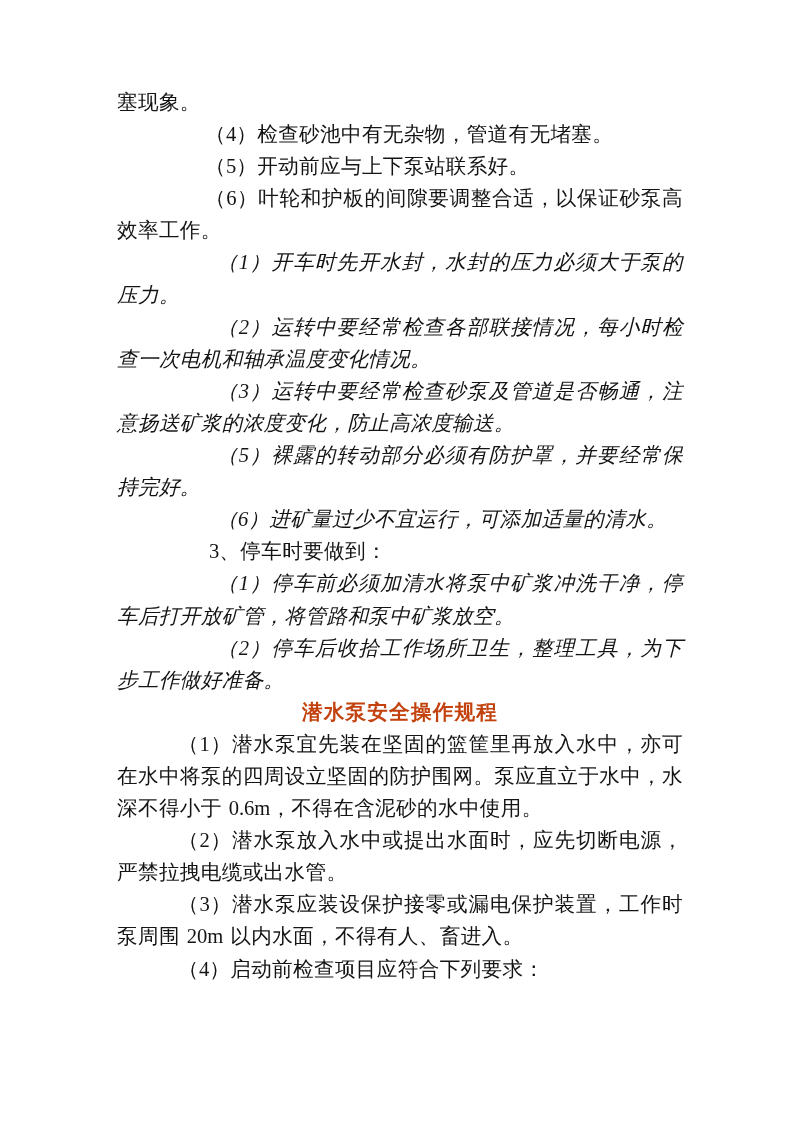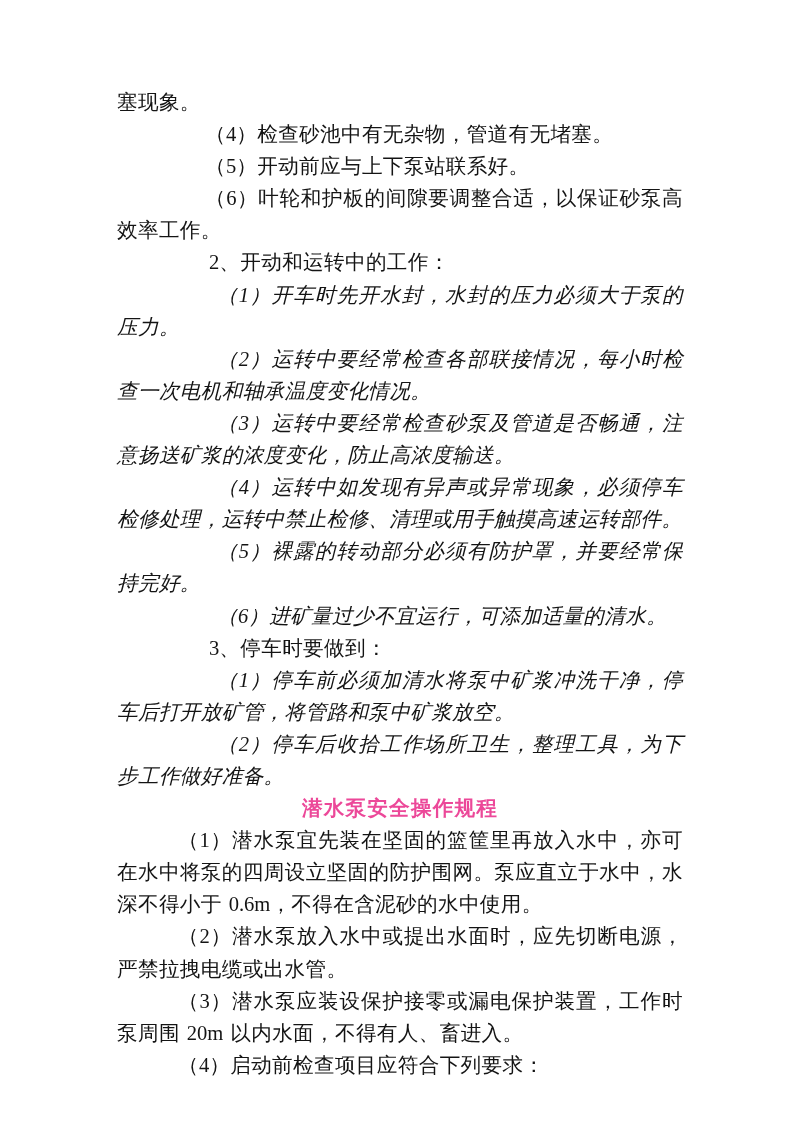--- a/index.html
+++ b/index.html
@@ -45,21 +45,21 @@
   .indent-small   { text-indent: 61px; }  
 
   .section-title {
     margin: 0;
     font-size: 20.6px;
     line-height: 32.1px;
     font-weight: bold;
     text-align: center;
     letter-spacing: 1.2px;
     font-family: "DejaVu Serif", "Liberation Serif", serif;
-    color: #ec4899;
+    color: #c2410c;
   }
   .lat {
     font-family: "Liberation Serif", "DejaVu Serif", serif;
     letter-spacing: 0;
   }
 </style>
 </head>
 <body>
 
 <div class="page">
@@ -67,29 +67,27 @@
 
     <p class="para indent-flush">塞现象。</p>
 
 
     <p class="para indent-wide">（<span class="lat">4</span>）检查砂池中有无杂物，管道有无堵塞。</p>
 
     <p class="para indent-wide">（<span class="lat">5</span>）开动前应与上下泵站联系好。</p>
 
     <p class="para indent-wide">（<span class="lat">6</span>）叶轮和护板的间隙要调整合适，以保证砂泵高效率工作。</p>
 
-    <p class="para indent-med"><span class="lat">2</span>、开动和运转中的工作：</p>
 
     <p class="para indent-std">（<span class="lat">1</span>）开车时先开水封，水封的压力必须大于泵的压力。</p>
 
     <p class="para indent-std">（<span class="lat">2</span>）运转中要经常检查各部联接情况，每小时检查一次电机和轴承温度变化情况。</p>
 
     <p class="para indent-std">（<span class="lat">3</span>）运转中要经常检查砂泵及管道是否畅通，注意扬送矿浆的浓度变化，防止高浓度输送。</p>
 
-    <p class="para indent-std">（<span class="lat">4</span>）运转中如发现有异声或异常现象，必须停车检修处理，运转中禁止检修、清理或用手触摸高速运转部件。</p>
 
     <p class="para indent-std">（<span class="lat">5</span>）裸露的转动部分必须有防护罩，并要经常保持完好。</p>
 
     <p class="para indent-std">（<span class="lat">6</span>）进矿量过少不宜运行，可添加适量的清水。</p>
 
     <p class="para indent-med"><span class="lat">3</span>、停车时要做到：</p>
 
     <p class="para indent-std">（<span class="lat">1</span>）停车前必须加清水将泵中矿浆冲洗干净，停车后打开放矿管，将管路和泵中矿浆放空。</p>
 
     <p class="para indent-std">（<span class="lat">2</span>）停车后收拾工作场所卫生，整理工具，为下步工作做好准备。</p>

